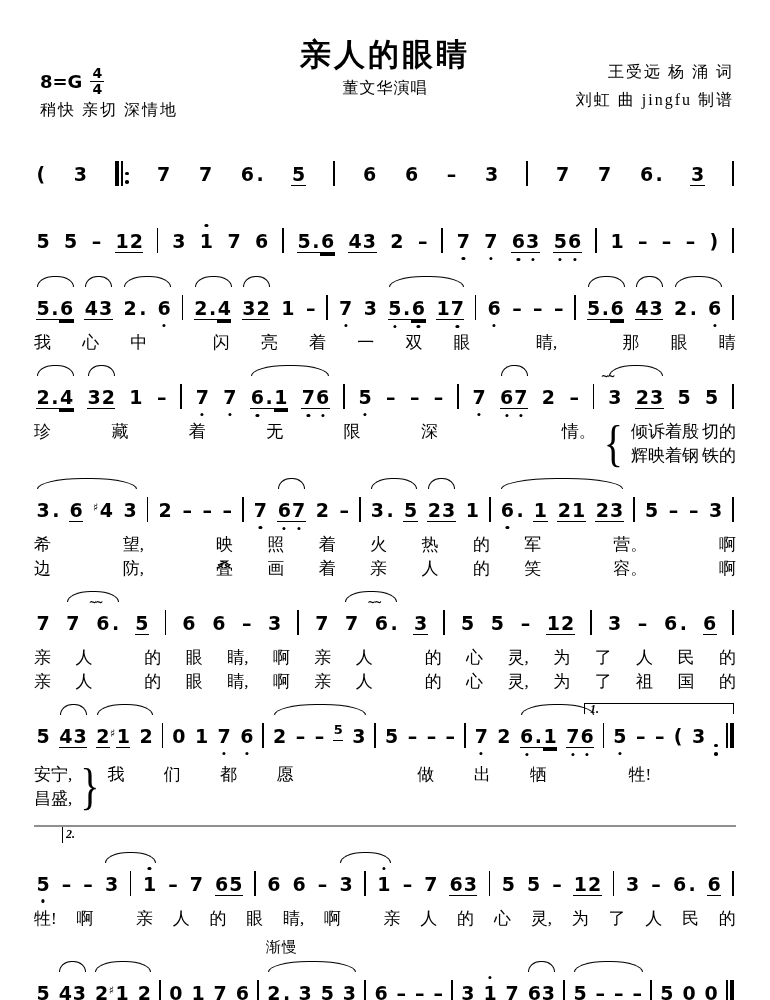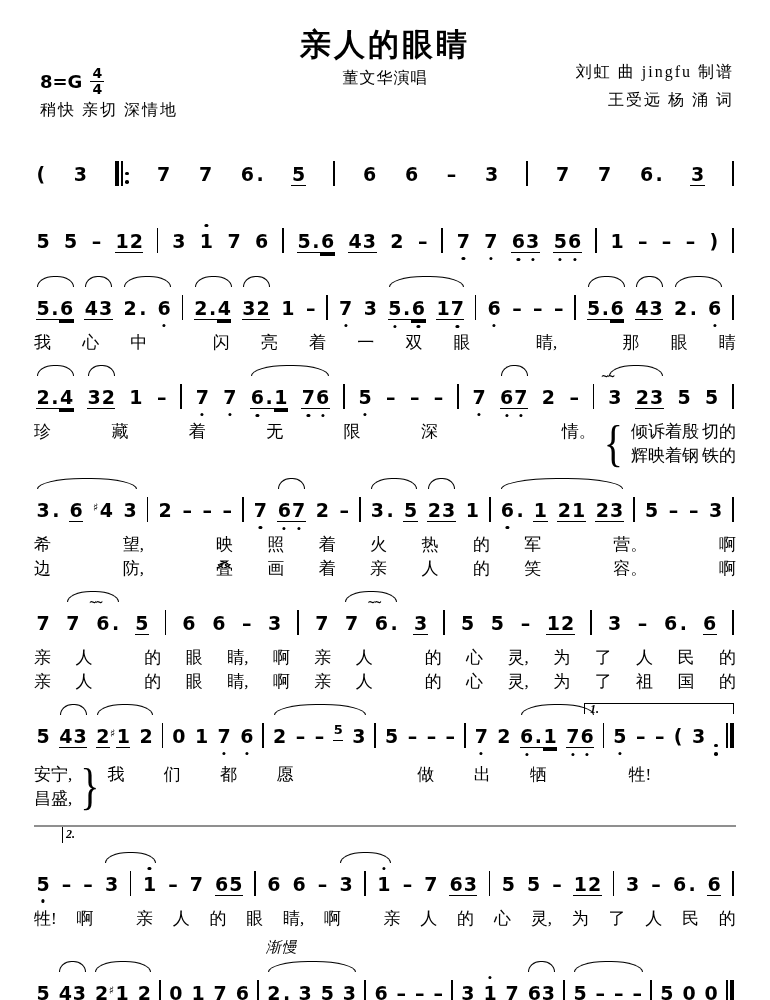--- a/index.html
+++ b/index.html
@@ -2,21 +2,21 @@
 <html><head>
 <meta charset="utf-8">
 <style>
   html,body{margin:0;padding:0;background:#fff;}
   body{width:770px;height:1000px;overflow:hidden;color:#000;
        font-family:"Liberation Serif",serif;}
   #page{padding:0 34px;box-sizing:border-box;width:770px;height:1000px;}
 
   
   .header{position:relative;height:132px;}
-  .title{text-align:center;font-size:31px;font-weight:bold;letter-spacing:3px;padding-top:24px;}
+  .title{text-align:center;font-size:31px;font-weight:bold;letter-spacing:3px;padding-top:34px;}
   .subtitle{text-align:center;font-size:16px;margin-top:2px;letter-spacing:1px;}
   .key-block{position:absolute;left:6px;top:66px;font-size:18px;font-weight:bold;
              font-family:"DejaVu Sans",sans-serif;display:flex;align-items:center;gap:8px;}
   .frac{display:inline-flex;flex-direction:column;line-height:1.05;font-size:14px;text-align:center;}
   .frac .ftop{border-bottom:1.3px solid #000;padding:0 2px;}
   .tempo{position:absolute;left:6px;top:100px;font-size:16px;letter-spacing:2px;}
   .credits{position:absolute;right:2px;top:58px;text-align:right;font-size:16px;line-height:1.75;letter-spacing:2px;}
 
   
   .system{position:relative;margin-top:7px;}
@@ -56,40 +56,40 @@
   .brace{font-size:40px;line-height:48px;font-weight:400;transform:scaleY(1.25);flex:0 0 auto;}
 
   
   .volta-r{position:absolute;top:2px;right:2px;width:150px;height:11px;
            border:1.4px solid #000;border-bottom:none;
            font-style:italic;font-weight:bold;font-size:12px;line-height:11px;padding-left:5px;
            box-sizing:border-box;}
   .divider{position:relative;border-top:2.5px solid #8f8f8f;margin-top:14px;height:15px;}
   .divider .vlabel{position:absolute;left:28px;top:0;border-left:1.4px solid #000;
                    padding:0 5px 1px 3px;font-style:italic;font-weight:bold;font-size:12px;}
-  .mark{font-size:15px;padding-left:33%;height:20px;letter-spacing:1px;font-style:italic;}
+  .mark{font-size:15px;padding-left:33%;height:20px;letter-spacing:1px;}
 </style>
 </head>
 <body>
 
 <div id="page">
   <div class="header">
     <div class="title">亲人的眼睛</div>
     <div class="subtitle">董文华演唱</div>
     <div class="key-block">
       <span>8=G</span>
       <span class="frac">
         <span class="ftop">4</span>
         <span>4</span>
       </span>
     </div>
     <div class="tempo">稍快  亲切 深情地</div>
     <div class="credits">
+      <div>王受远  杨 涌 词</div>
       <div>刘虹 曲 jingfu 制谱</div>
-      <div>王受远  杨 涌 词</div>
     </div>
   </div>
   <div id="score">
       <div class="system">
         <div class="mrow">
           <span class="tok">
             <span class="sub"><span class="num">(</span></span>
           </span>
           <span class="tok">
             <span class="sub"><span class="num">3</span></span>

